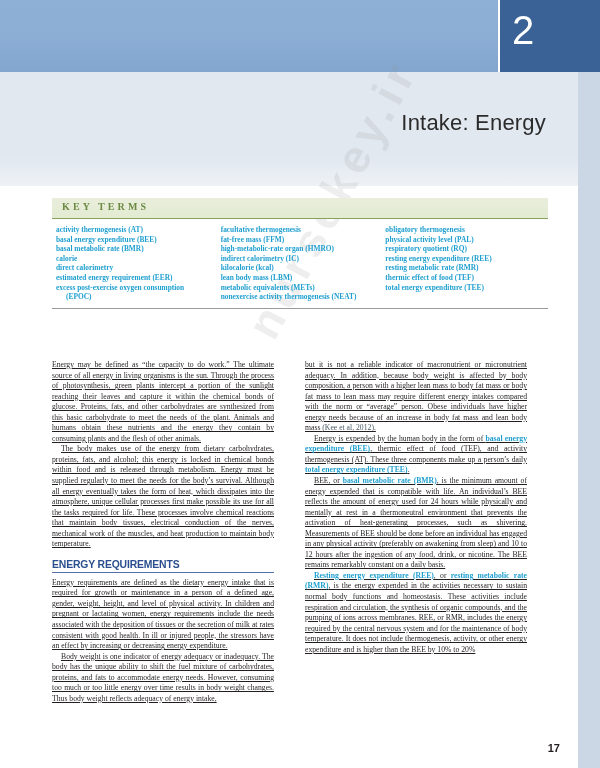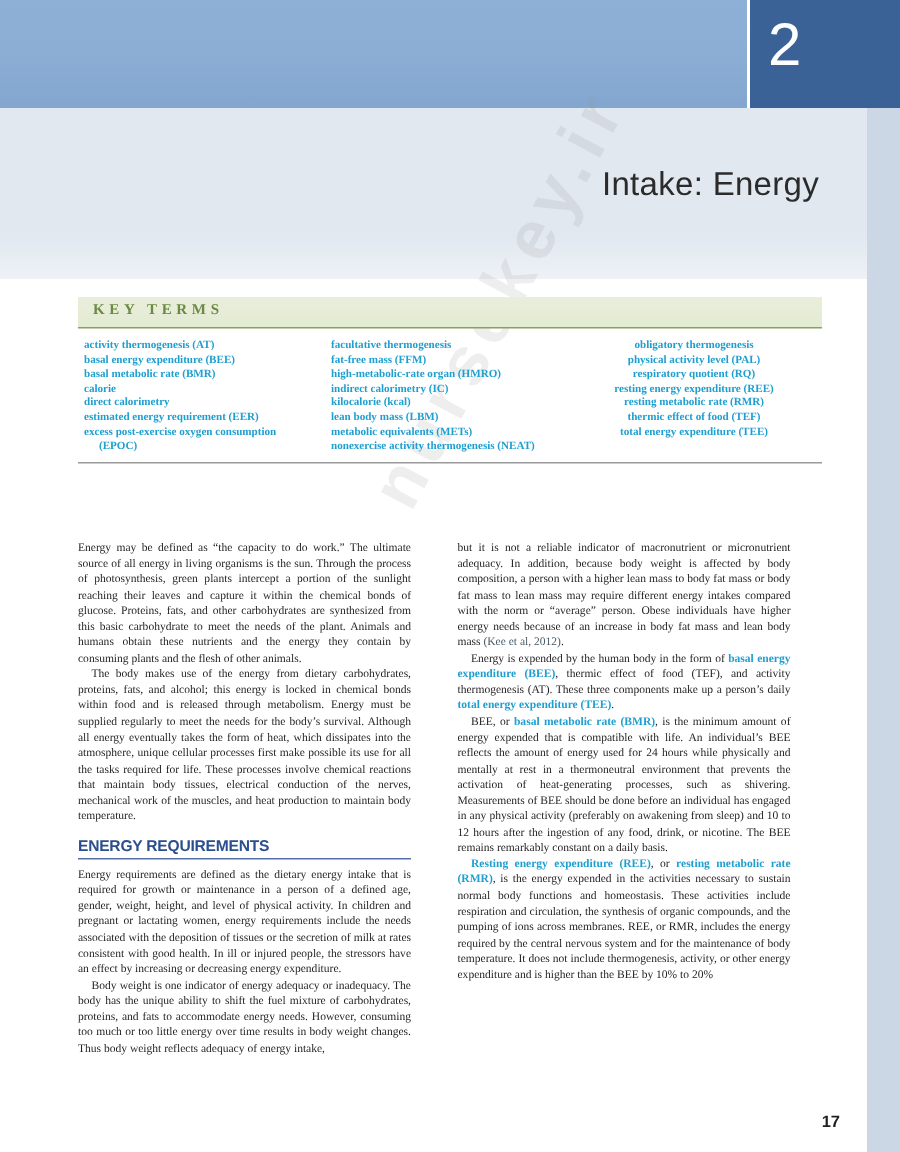--- a/index.html
+++ b/index.html
@@ -138,21 +138,21 @@
     padding: 6px 0 6px 0;
     border-bottom: 1.2px solid #9a9a9a;
   }
   .kt-col {
     flex: 1 1 0;
     padding-right: 8px;
     box-sizing: border-box;
   }
   .kt-col:nth-child(1) { padding-left: 4px; }
   .kt-col:nth-child(2) { padding-left: 2px; }
-  .kt-col:nth-child(3) { padding-left: 2px; text-align: center; }
+  .kt-col:nth-child(3) { padding-left: 2px; }
   .kt-term {
     font-family: "Liberation Serif", serif;
     font-size: 7.4px;
     line-height: 9.6px;
     color: #1f9fd0;
     font-weight: 600;
     white-space: nowrap;
   }
   .kt-term.indent { padding-left: 10px; }
 
@@ -193,20 +193,21 @@
 
   p.body {
     margin: 0;
     font-family: "Liberation Serif", serif;
     font-size: 7.7px;
     line-height: 10.55px;
     color: #231f20;
     text-align: justify;
     text-indent: 0;
     hyphens: auto;
+    text-decoration: underline;
     -webkit-hyphens: auto;
   }
   p.body + p.body { text-indent: 9px; }
 
   h2.section {
     margin: 9px 0 0 0;
     font-family: "Liberation Sans", sans-serif;
     font-size: 10.4px;
     font-weight: 700;
     color: #2b4f8e;

